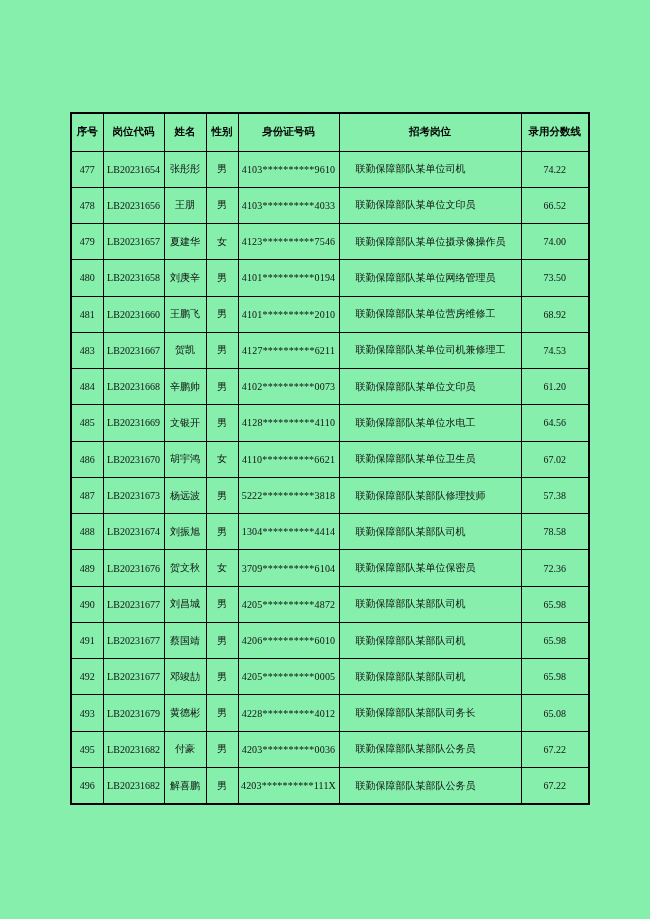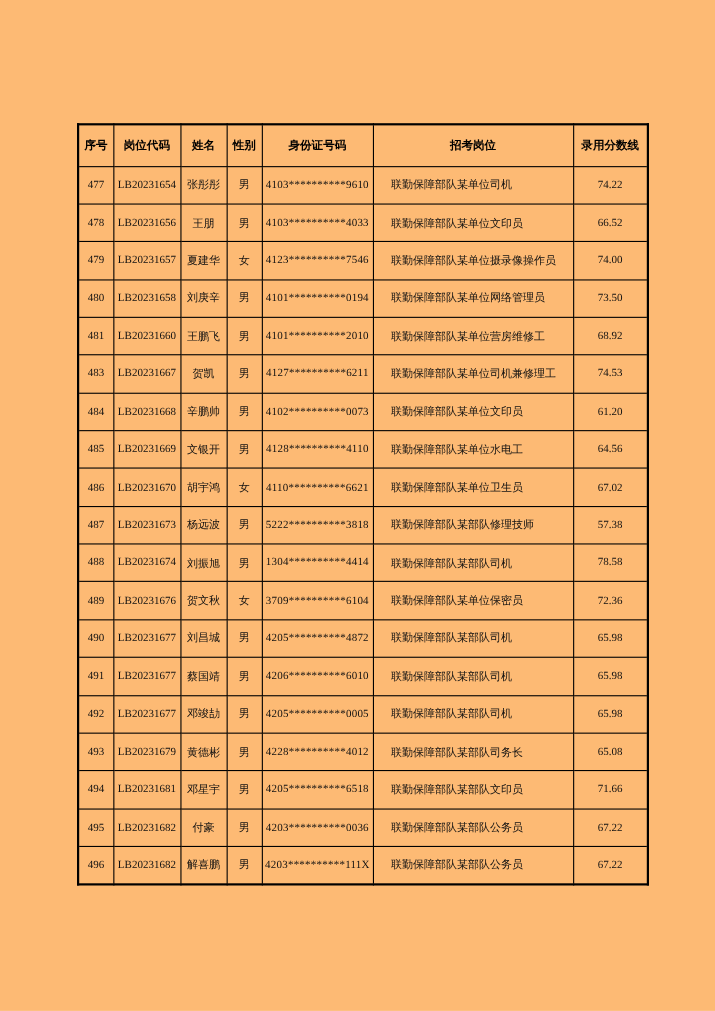--- a/index.html
+++ b/index.html
@@ -4,21 +4,21 @@
 <style>
   html, body {
     margin: 0;
     padding: 0;
     background: #ffffff;
   }
   .page {
     position: relative;
     width: 650px;
     height: 919px;
-    background: #fdba74;
+    background: #86efac;
     font-family: "Liberation Serif", "DejaVu Serif", serif;
     color: #1a1a1a;
     overflow: hidden;
   }
   table.doc-table {
     position: absolute;
     left: 70px;
     top: 112px;
     width: 518px;
     height: 693px;
@@ -222,29 +222,20 @@
         <tr>
           <td class="col-serial">493</td>
           <td class="col-job-code">LB20231679</td>
           <td class="col-name">黄德彬</td>
           <td class="col-gender">男</td>
           <td class="col-idnum">4228**********4012</td>
           <td class="col-position">联勤保障部队某部队司务长</td>
           <td class="col-score-line">65.08</td>
         </tr>
         <tr>
-          <td class="col-serial">494</td>
-          <td class="col-job-code">LB20231681</td>
-          <td class="col-name">邓星宇</td>
-          <td class="col-gender">男</td>
-          <td class="col-idnum">4205**********6518</td>
-          <td class="col-position">联勤保障部队某部队文印员</td>
-          <td class="col-score-line">71.66</td>
-        </tr>
-        <tr>
           <td class="col-serial">495</td>
           <td class="col-job-code">LB20231682</td>
           <td class="col-name">付豪</td>
           <td class="col-gender">男</td>
           <td class="col-idnum">4203**********0036</td>
           <td class="col-position">联勤保障部队某部队公务员</td>
           <td class="col-score-line">67.22</td>
         </tr>
         <tr>
           <td class="col-serial">496</td>

